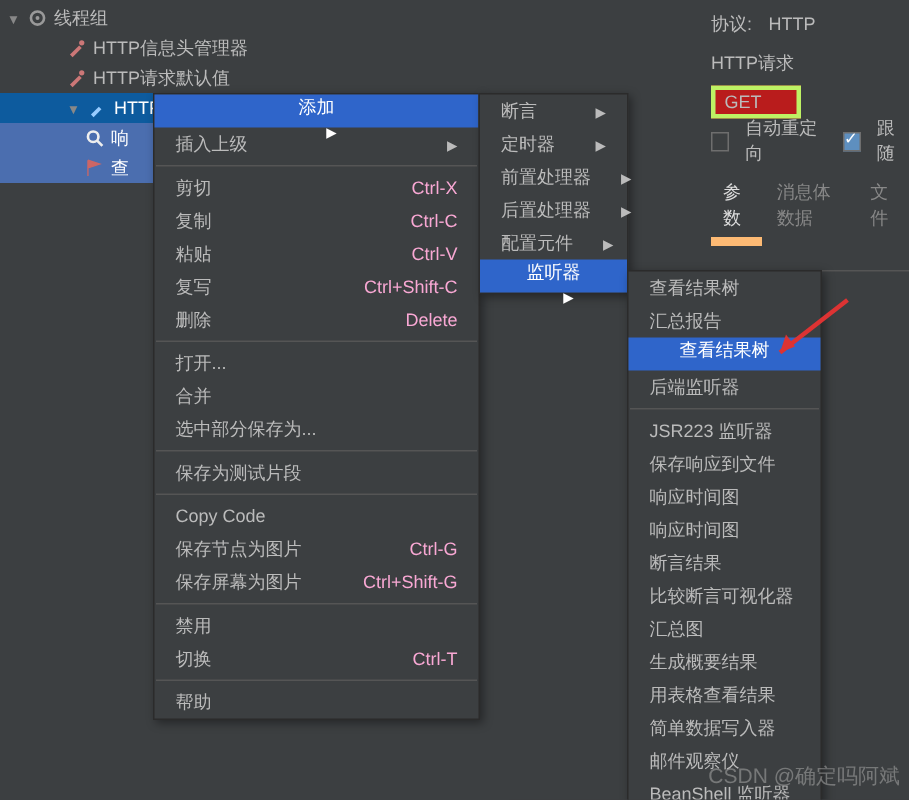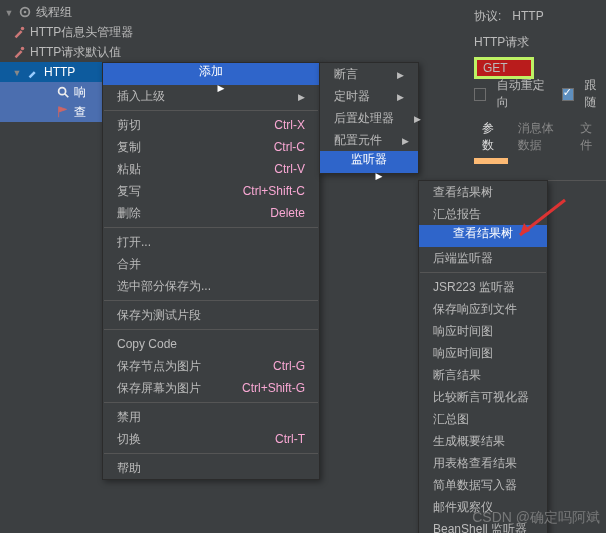--- a/index.html
+++ b/index.html
@@ -4,21 +4,21 @@
 <style>
   * { margin:0; padding:0; box-sizing:border-box; font-family:"Microsoft YaHei",Arial,sans-serif; font-size:12px; }
   body { background:#3c3f41; color:#bbbbbb; width:606px; height:533px; overflow:hidden; position:relative; }
   .tree { position:absolute; left:0; top:0; width:200px; padding-top:2px; }
   .tree-item { display:flex; align-items:center; height:20px; padding-left:4px; gap:4px; white-space:nowrap; }
   .tree-item.sel { background:#0d5b9e; color:#fff; }
   .tree-item.sel2 { background:#4b6eaf; color:#fff; }
   .caret { width:10px; text-align:center; color:#888; }
   .caret.open::before { content:"▼"; font-size:9px; }
   .ico { width:14px; height:14px; display:inline-block; }
-  .indent1 { padding-left:12px; }
+  .indent1 { padding-left:44px; }
   .indent2b { padding-left:56px; }
 
   .right { position:absolute; left:468px; top:0; right:0; padding:4px 0 0 6px; }
   .row { display:flex; align-items:center; height:24px; gap:11px; margin-bottom:2px; }
   .lbl { color:#bbb; }
   .combo { background:#b91c1c; border:3px solid #bef264; color:#bbb; height:22px; padding:0 6px; display:flex; align-items:center; min-width:60px; }
   .chk { width:13px; height:13px; border:1px solid #6e6e6e; display:inline-block; }
   .chk.on { background:#5e8fbf; position:relative; }
   .chk.on::after { content:"✓"; color:#fff; position:absolute; top:-3px; left:0; font-size:11px; }
   .tabs { display:flex; gap:2px; margin-top:10px; }
@@ -194,20 +194,24 @@
 <div id="m2" class="menu">
     <div class="menu-item">
       <span>断言</span>
       <span class="arrow"></span>
     </div>
     <div class="menu-item">
       <span>定时器</span>
       <span class="arrow"></span>
     </div>
     <div class="menu-item">
+      <span>前置处理器</span>
+      <span class="arrow"></span>
+    </div>
+    <div class="menu-item">
       <span>后置处理器</span>
       <span class="arrow"></span>
     </div>
     <div class="menu-item">
       <span>配置元件</span>
       <span class="arrow"></span>
     </div>
     <div class="menu-item hl">
       <span>监听器</span>
       <span class="arrow"></span>

